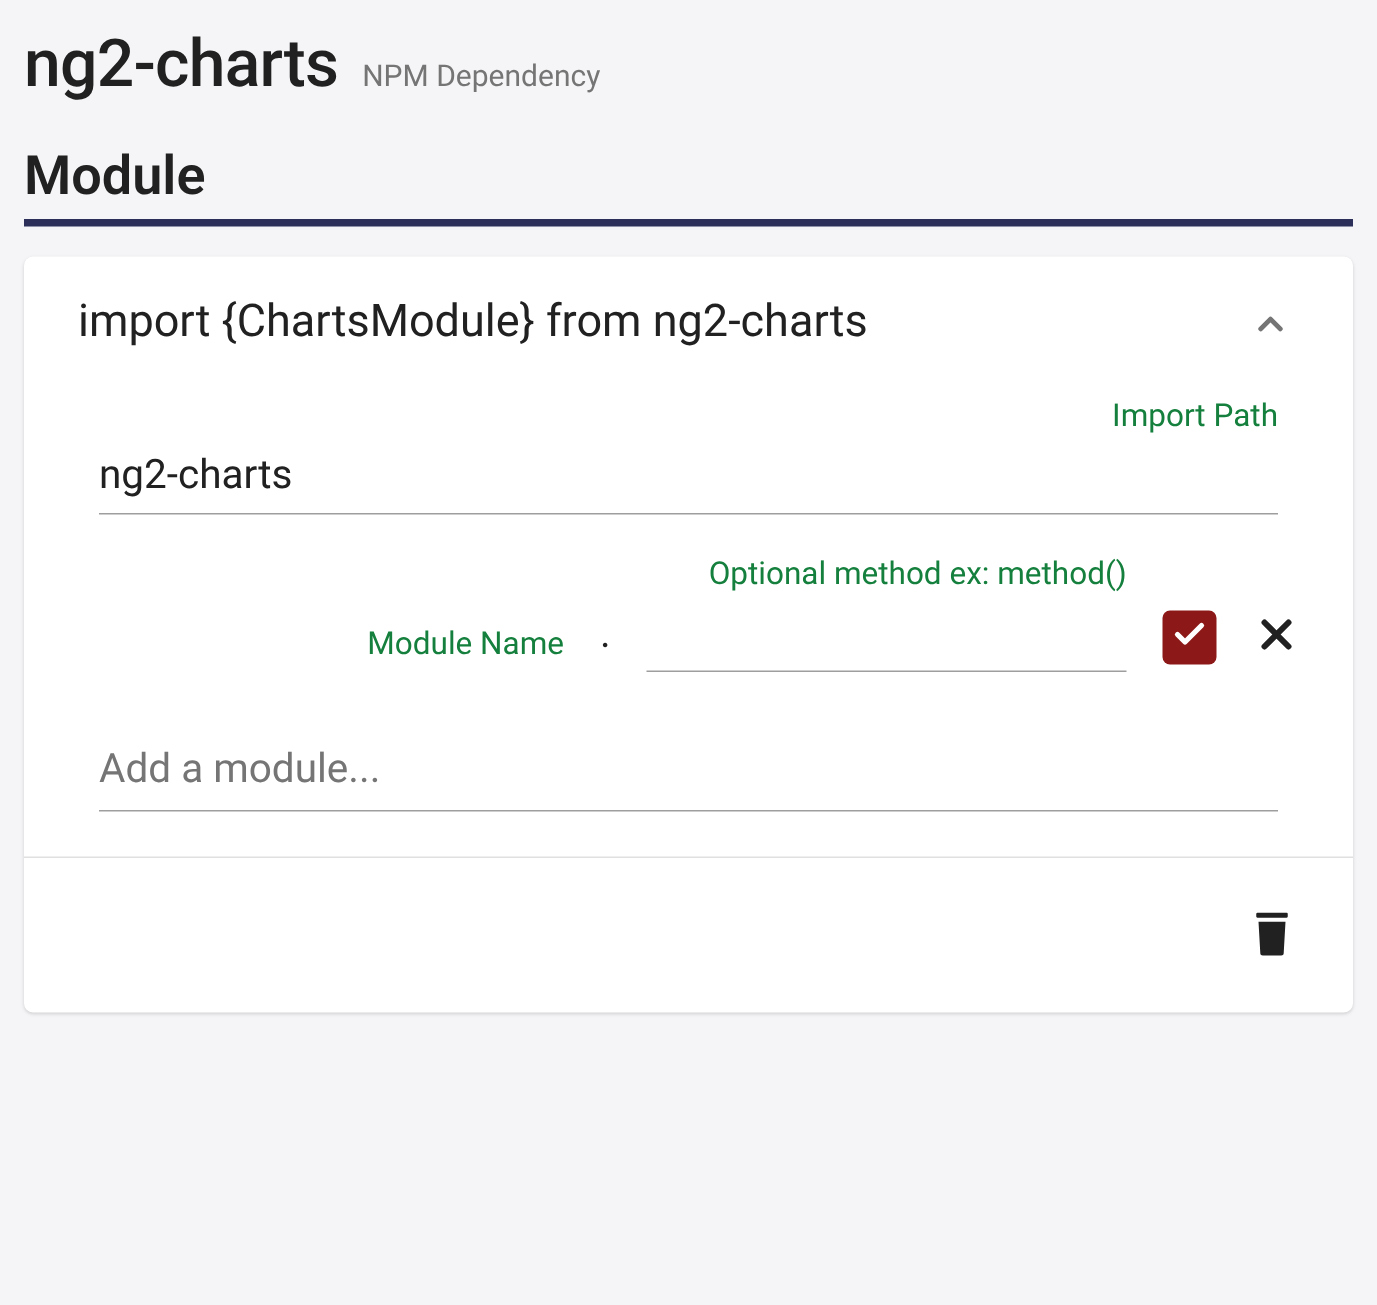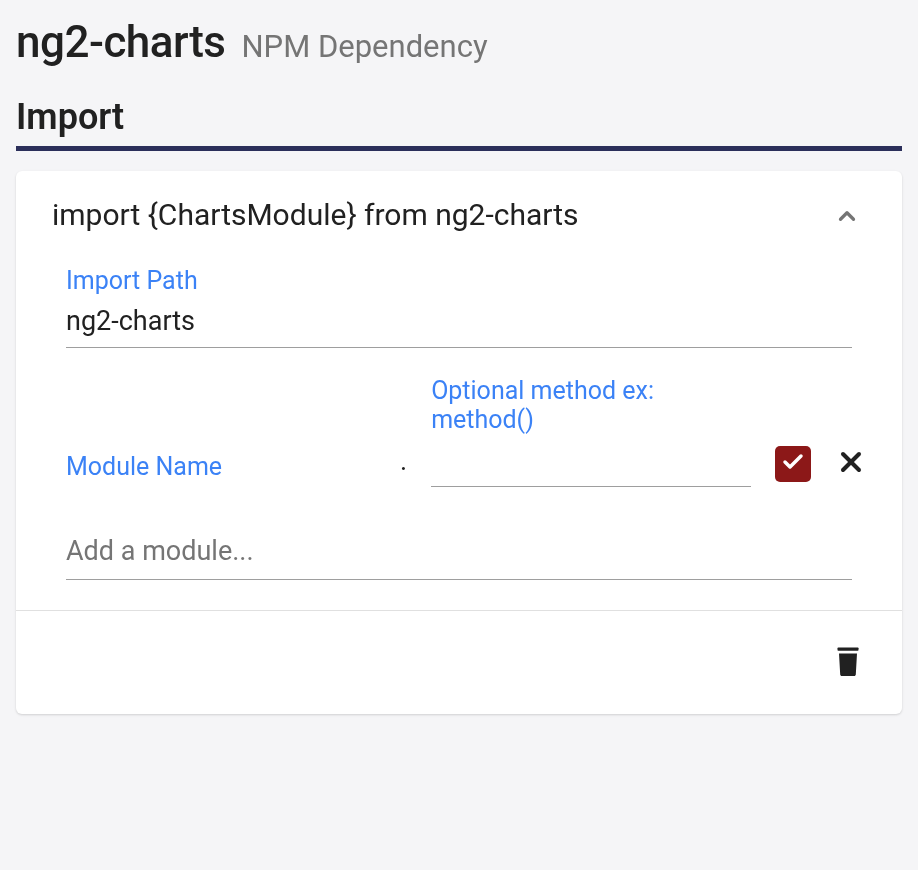--- a/index.html
+++ b/index.html
@@ -21,21 +21,21 @@
       gap: 16px;
       margin-bottom: 28px;
     }
     .pkg-name {
       font-size: 44px;
       font-weight: 500;
       color: #212121;
       letter-spacing: -0.5px;
     }
     .pkg-subtitle {
-      font-size: 31px;
+      font-size: 20px;
       font-weight: 400;
       color: #757575;
       text-align: right;
     }
     .section-title {
       font-size: 36px;
       font-weight: 600;
       color: #212121;
       padding-bottom: 8px;
       border-bottom: 5px solid #2b2f5a;
@@ -68,25 +68,26 @@
       align-items: center;
       justify-content: center;
     }
     .card-body {
       padding: 10px 50px 30px 50px;
     }
     .field-group {
       margin-bottom: 28px;
     }
     .field-label {
-      font-size: 25px;
-      color: #3b82f6;
+      font-size: 21px;
+      color: #15803d;
       margin-bottom: 6px;
       display: block;
       font-weight: 400;
+      text-align: right;
     }
     .field-input {
       width: 100%;
       border: none;
       border-bottom: 1px solid #9e9e9e;
       font-size: 27px;
       padding: 4px 0 10px 0;
       background: transparent;
       color: #212121;
       font-family: inherit;
@@ -179,21 +180,21 @@
     }
   </style>
 </head>
 <body>
 
 <div class="header">
   <h1 class="pkg-name">ng2-charts</h1>
   <span class="pkg-subtitle">NPM Dependency</span>
 </div>
 
-<h2 class="section-title">Import</h2>
+<h2 class="section-title">Module</h2>
 
 <div class="card">
   <div class="card-header">
     <div class="import-summary">import {ChartsModule} from ng2-charts</div>
     <button class="chevron-btn">
       <span>
         <svg width="26" height="26" viewBox="0 0 24 24" fill="none" stroke="currentColor" stroke-width="3" stroke-linecap="round" stroke-linejoin="round">
           <polyline points="18 15 12 9 6 15"></polyline>
         </svg>
       </span>

